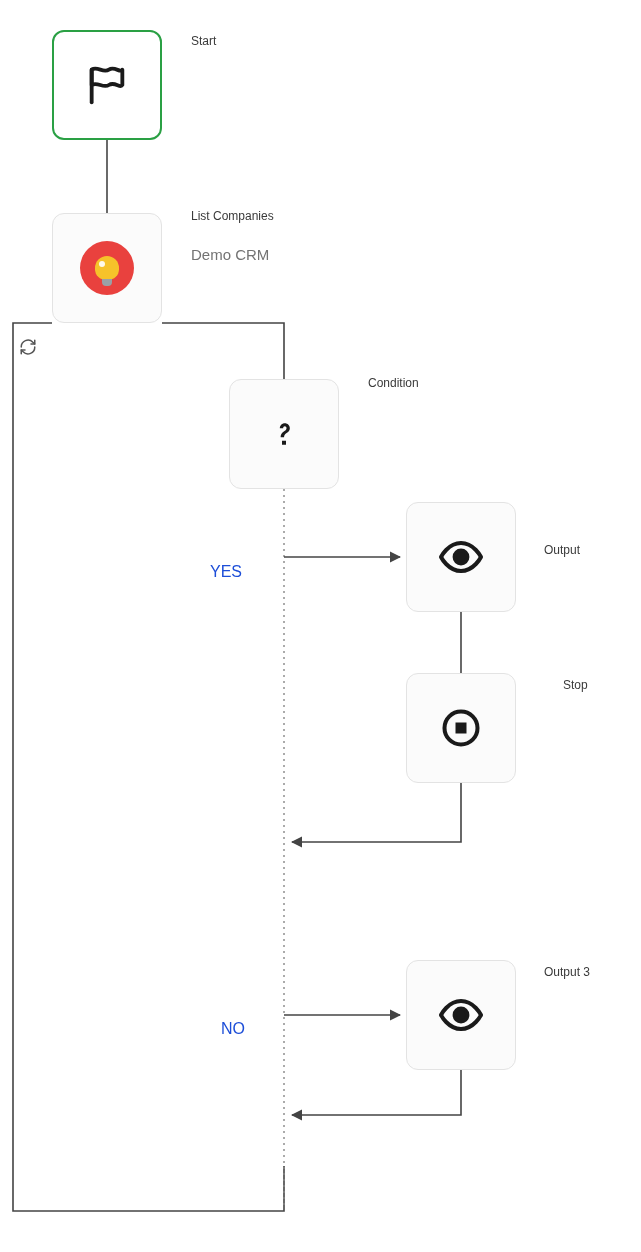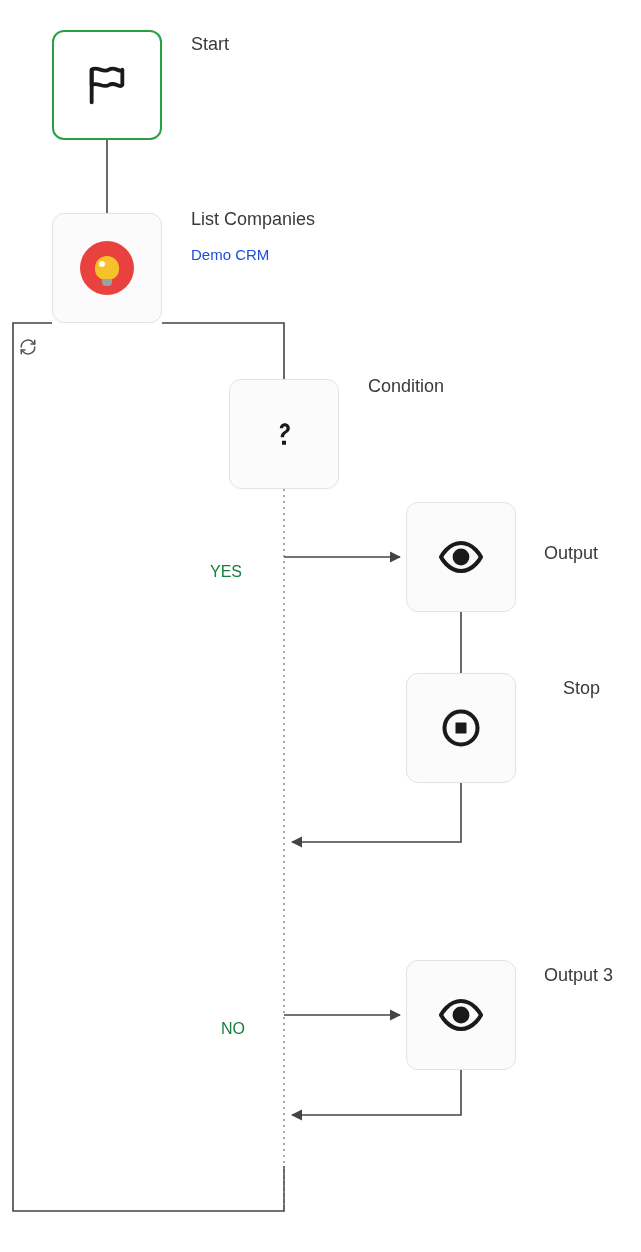--- a/index.html
+++ b/index.html
@@ -25,36 +25,36 @@
     display: flex;
     align-items: center;
     justify-content: center;
   }
   .node.start {
     border: 2px solid #2aa044;
     background: #ffffff;
   }
   .label {
     position: absolute;
-    font-size: 18px;
+    font-size: 12px;
     color: #3a3a3a;
     line-height: 1.2;
     white-space: nowrap;
   }
   .sublabel {
     position: absolute;
     font-size: 15px;
-    color: #1d4ed8;
+    color: #737373;
     line-height: 1.2;
     white-space: nowrap;
   }
   .branch-label {
     position: absolute;
     font-size: 16px;
-    color: #15803d;
+    color: #1d4ed8;
     text-align: right;
   }
   .icon-wrap {
     display: flex;
     align-items: center;
     justify-content: center;
   }
   
   .crm-badge {
     width: 54px;

